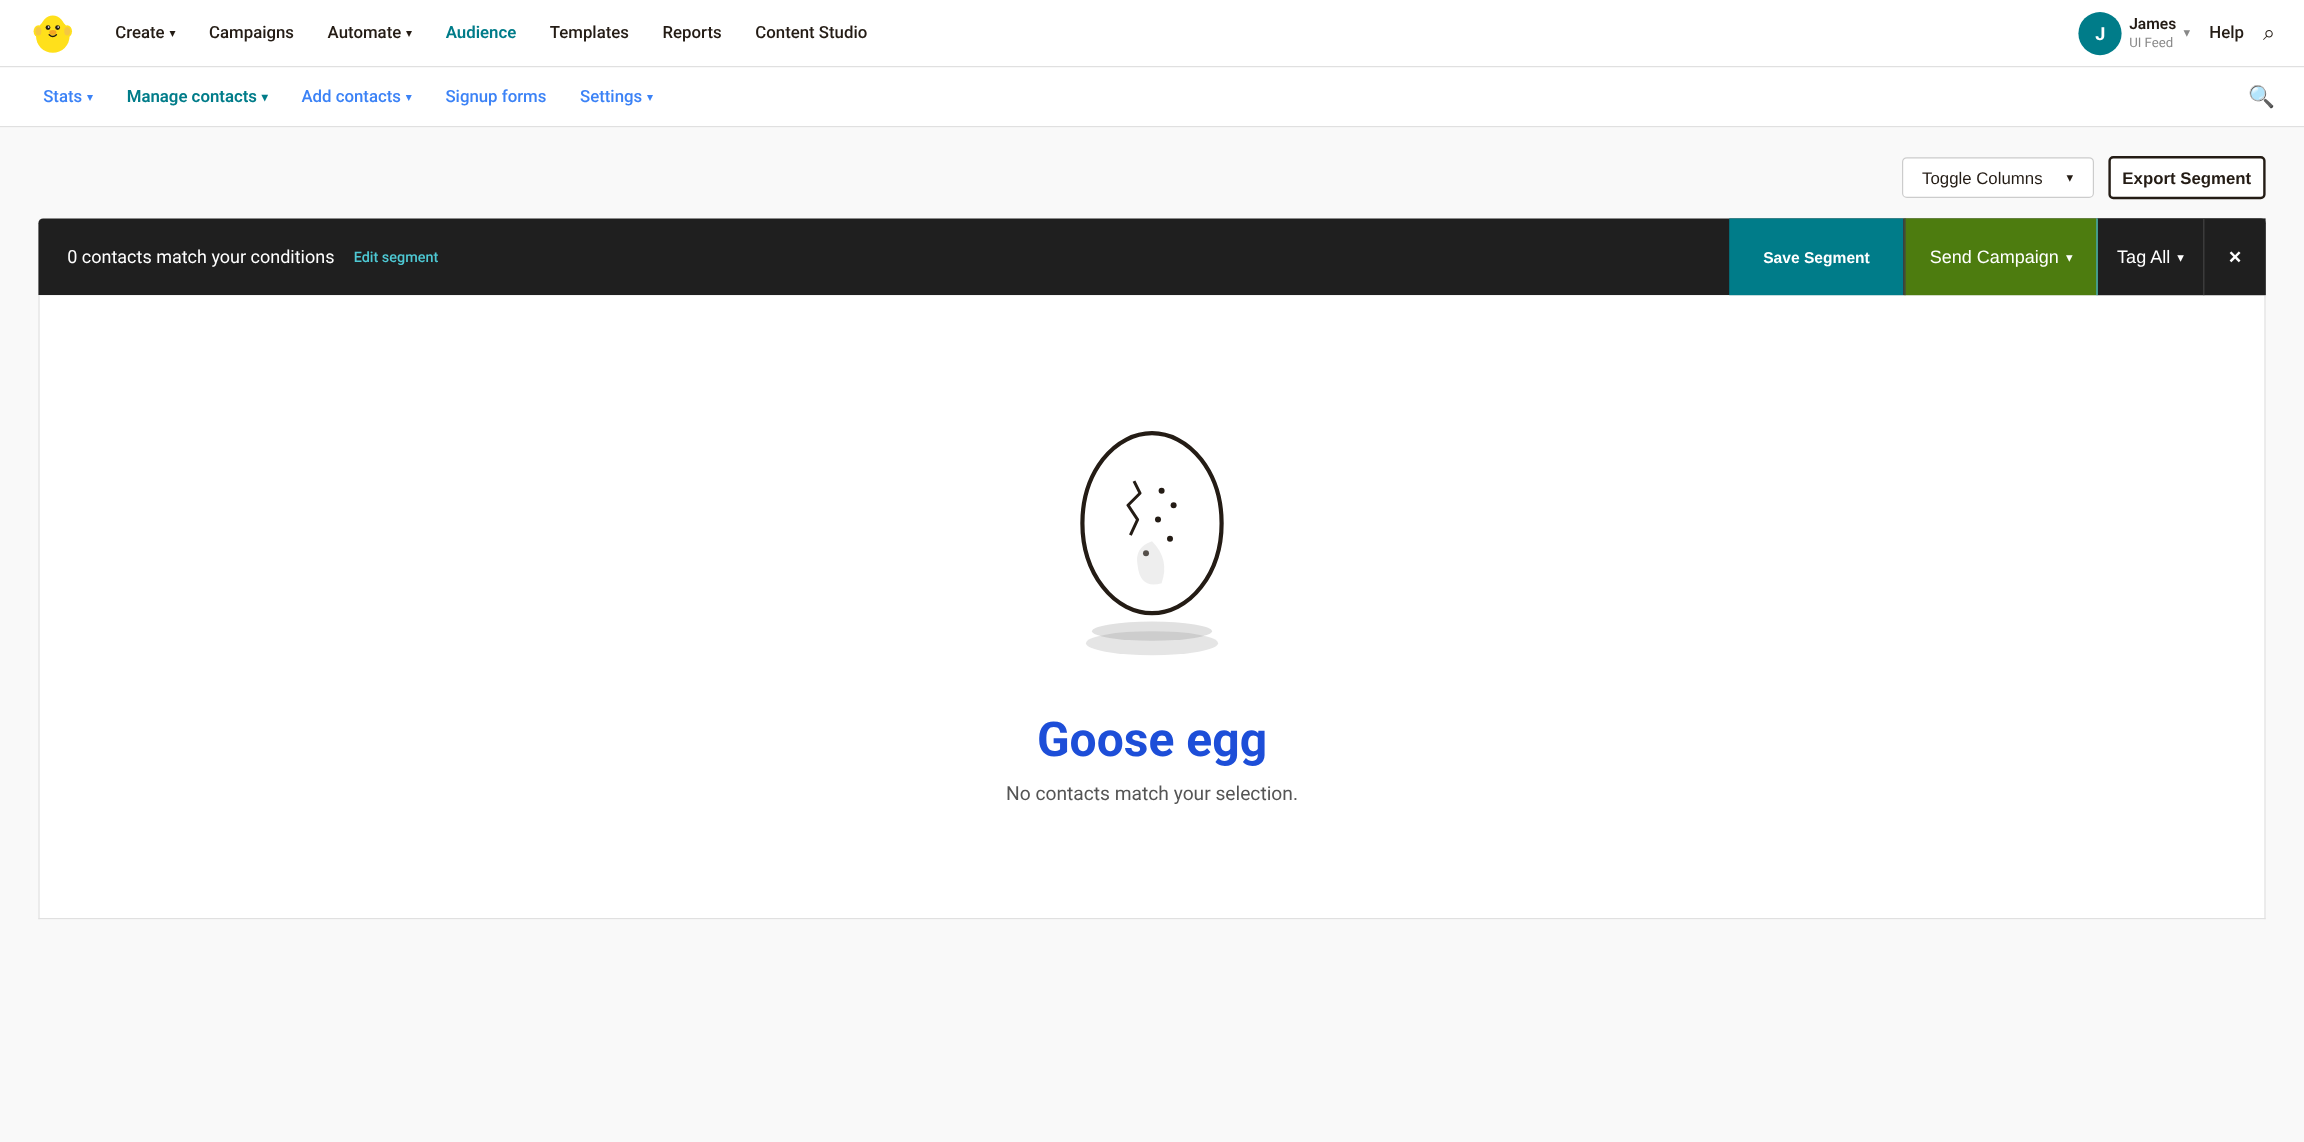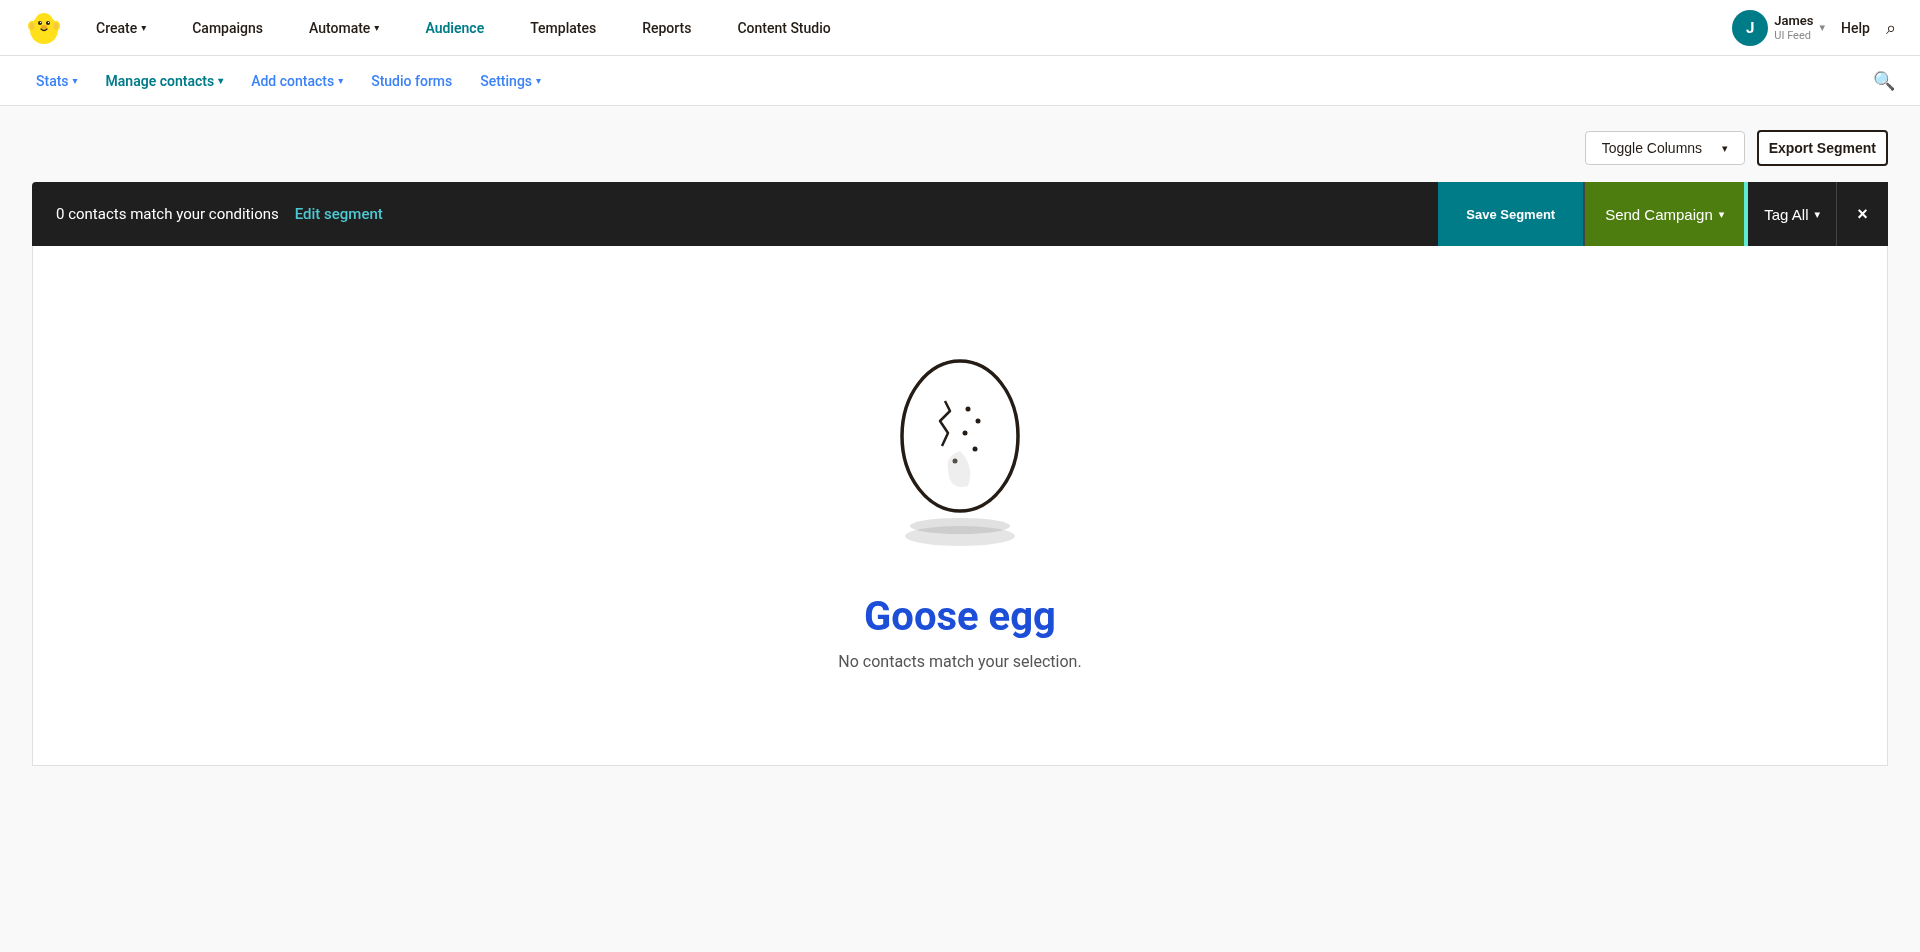--- a/index.html
+++ b/index.html
@@ -23,21 +23,21 @@
     }
     .logo {
       width: 40px;
       height: 40px;
       margin-right: 20px;
       flex-shrink: 0;
     }
     .nav-items {
       display: flex;
       align-items: flex-start;
-      gap: 22px;
+      gap: 4px;
       flex: 1;
     }
     .nav-item {
       padding: 8px 12px;
       font-size: 14px;
       font-weight: 500;
       color: #241c15;
       cursor: pointer;
       border-radius: 4px;
       display: flex;
@@ -166,21 +166,21 @@
       flex: 1;
       gap: 16px;
     }
     .segment-count-text {
       color: #fff;
       font-size: 15px;
       font-weight: 400;
     }
     .edit-segment-link {
       color: #4ec9d4;
-      font-size: 15px;
+      font-size: 12px;
       font-weight: 500;
       cursor: pointer;
       text-decoration: none;
     }
     .segment-bar-actions {
       display: flex;
       align-items: stretch;
     }
     .btn-save-segment {
       background: #007c89;
@@ -207,21 +207,21 @@
       cursor: pointer;
       display: flex;
       align-items: center;
       gap: 6px;
       white-space: nowrap;
     }
     .btn-tag-all {
       background: #1f1f1f;
       color: #fff;
       border: none;
-      border-left: 4px solid #5eead4;
+      border-left: 1px solid #5eead4;
       padding: 0 16px;
       font-size: 15px;
       font-weight: 500;
       cursor: pointer;
       display: flex;
       align-items: center;
       gap: 6px;
       white-space: nowrap;
       text-align: right;
     }
@@ -344,21 +344,21 @@
   </div>
   <div class="sub-nav-item active">
     <span>Manage contacts</span>
     <span style="font-size:10px;">▾</span>
   </div>
   <div class="sub-nav-item">
     <span>Add contacts</span>
     <span style="font-size:10px;">▾</span>
   </div>
   <div class="sub-nav-item">
-    <span>Studio forms</span>
+    <span>Signup forms</span>
   </div>
   <div class="sub-nav-item">
     <span>Settings</span>
     <span style="font-size:10px;">▾</span>
   </div>
   <div class="sub-nav-search">🔍</div>
 </nav>
 
 <div class="main-content">
 

